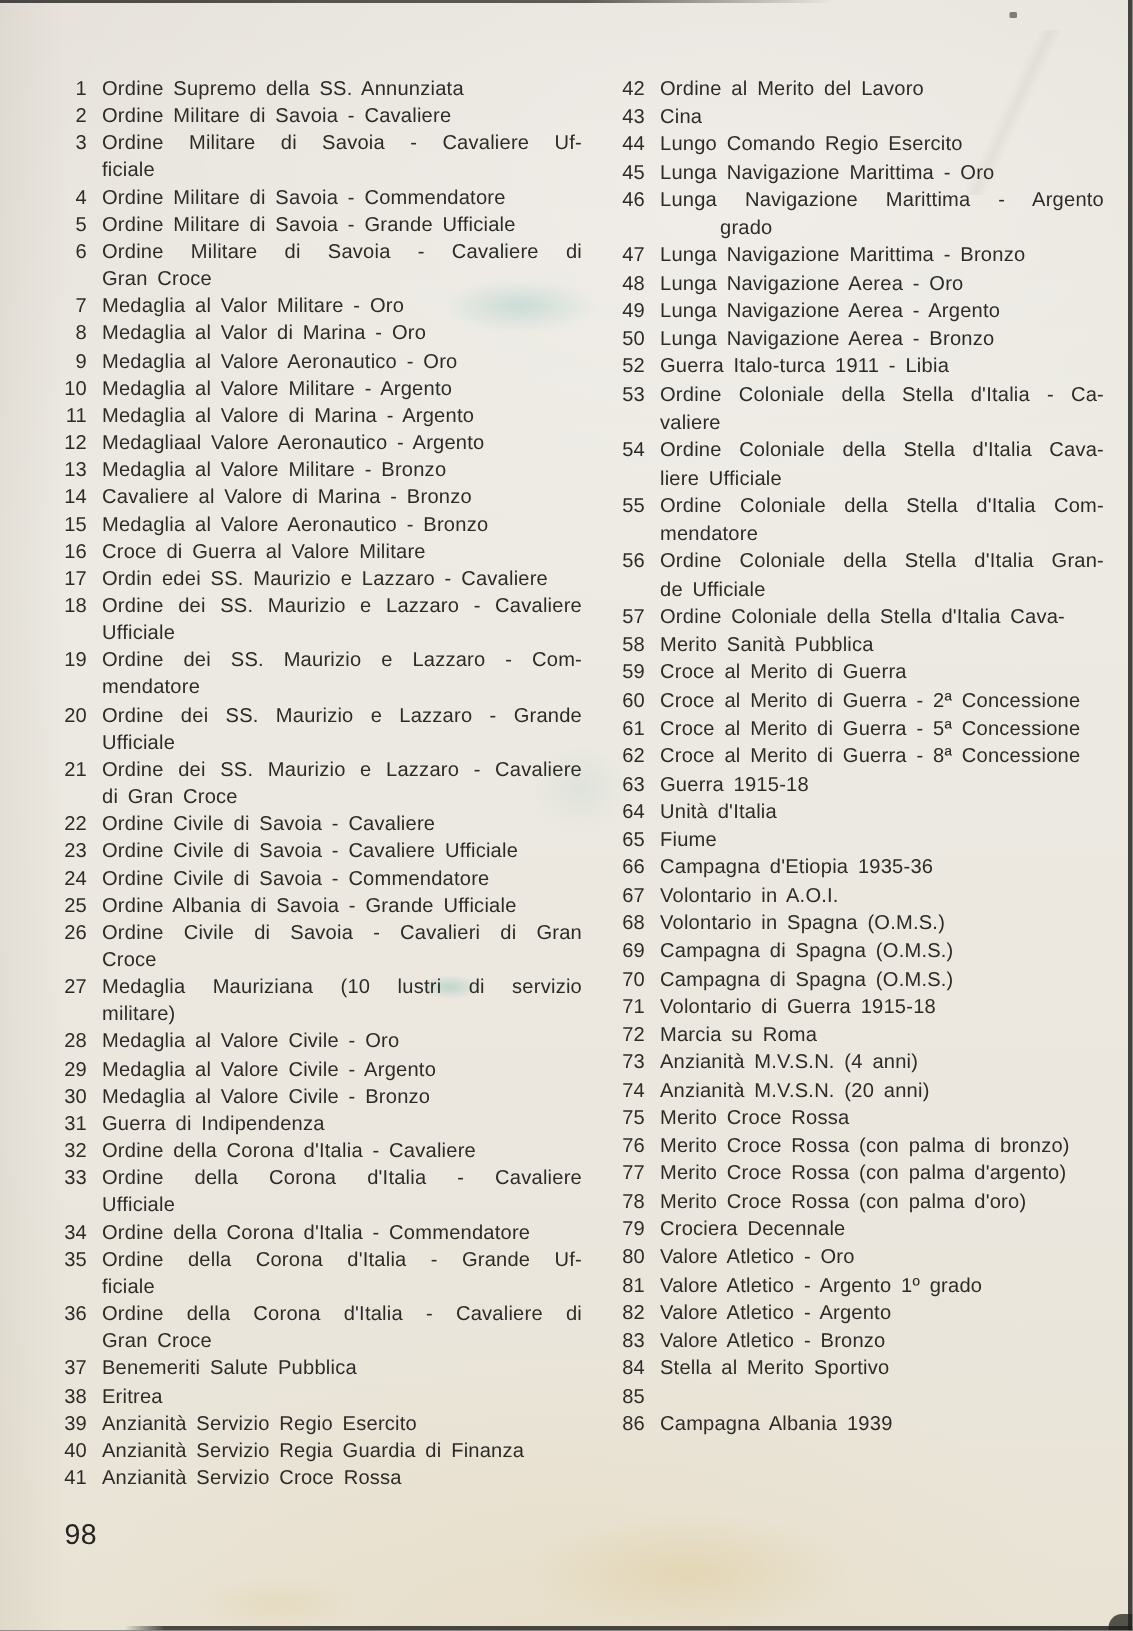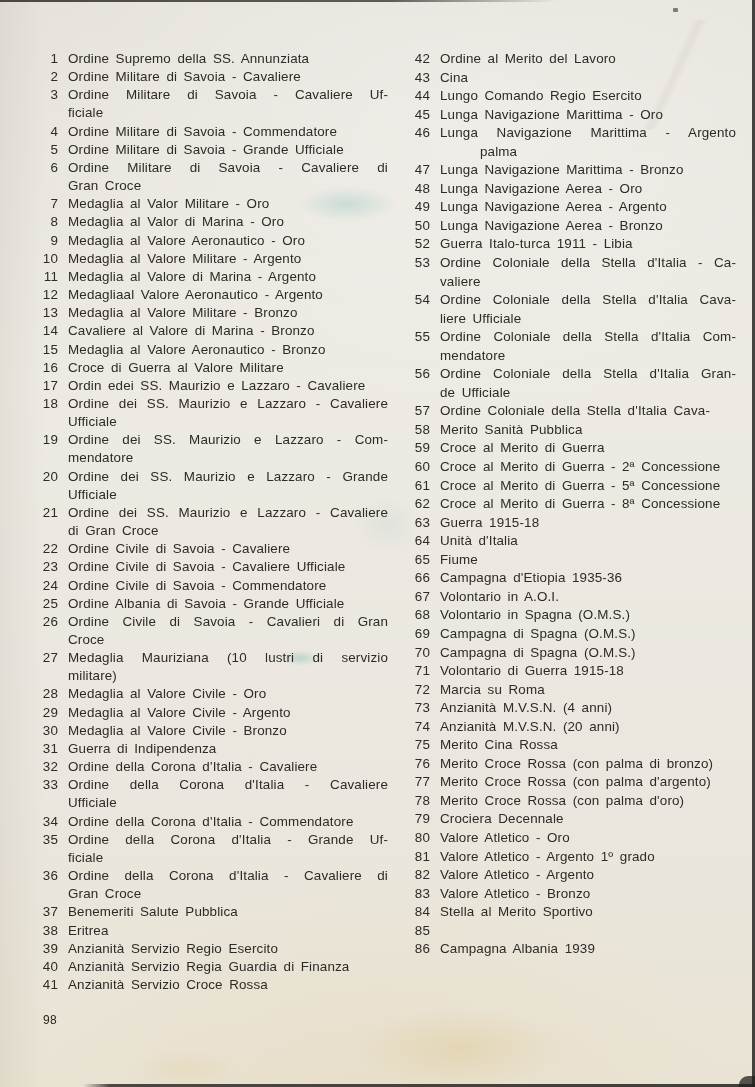--- a/index.html
+++ b/index.html
@@ -17,21 +17,21 @@
       linear-gradient(to bottom, #e7e3dc 0%, #edeae3 35%, #ebe7df 70%, #e9e3d4 100%);
   }
   .col { position:absolute; top:50px; font-size:13.4px; letter-spacing:0.15px; word-spacing:2.6px; }
   .col-left  { left:30px;  width:358px; line-height:18.15px; }
   .col-right { left:402px; width:334px; line-height:18.55px; }
   .row { display:flex; align-items:flex-start; }
   .num { flex:none; width:28px; text-align:right; }
   .txt { flex:1 1 auto; margin-left:10px; min-width:0; }
   
   .txt .line:not(:only-child):not(:last-child) { text-align:justify; text-align-last:justify; }
-  .page-number { position:absolute; left:43px; top:1013px; font-size:12px; letter-spacing:0.3px; color:#262421; }
+  .page-number { position:absolute; left:43px; top:1013px; font-size:19px; letter-spacing:0.3px; color:#262421; }
 
   
   .artifact { position:absolute; pointer-events:none; }
   .edge-top    { left:0; top:0; width:557px; height:2px;
                  background:linear-gradient(to right, rgba(45,45,42,0.85) 0%, rgba(45,45,42,0.75) 70%, rgba(45,45,42,0) 100%); }
   .edge-right  { right:0; top:0; width:3px; height:1087px; background:rgba(40,38,35,0.85); }
   .edge-bottom { left:83px; bottom:0; width:672px; height:3px;
                  background:linear-gradient(to right, rgba(35,33,30,0) 0%, rgba(35,33,30,0.8) 4%, rgba(35,33,30,0.85) 100%);
                  border-radius:2px 0 0 0; }
   .corner-br   { right:0; bottom:0; width:16px; height:11px; background:rgba(35,33,30,0.75); border-top-left-radius:9px; }
@@ -346,21 +346,21 @@
       <div class="row">
         <div class="num">45</div>
         <div class="txt">
           <div class="line">Lunga Navigazione Marittima - Oro</div>
         </div>
       </div>
       <div class="row">
         <div class="num">46</div>
         <div class="txt">
           <div class="line">Lunga Navigazione Marittima - Argento</div>
-          <div class="line" style="padding-left: 40px;">palma</div>
+          <div class="line" style="padding-left: 40px;">grado</div>
         </div>
       </div>
       <div class="row">
         <div class="num">47</div>
         <div class="txt">
           <div class="line">Lunga Navigazione Marittima - Bronzo</div>
         </div>
       </div>
       <div class="row">
         <div class="num">48</div>
@@ -518,21 +518,21 @@
       </div>
       <div class="row">
         <div class="num">74</div>
         <div class="txt">
           <div class="line">Anzianità M.V.S.N. (20 anni)</div>
         </div>
       </div>
       <div class="row">
         <div class="num">75</div>
         <div class="txt">
-          <div class="line">Merito Cina Rossa</div>
+          <div class="line">Merito Croce Rossa</div>
         </div>
       </div>
       <div class="row">
         <div class="num">76</div>
         <div class="txt">
           <div class="line">Merito Croce Rossa (con palma di bronzo)</div>
         </div>
       </div>
       <div class="row">
         <div class="num">77</div>

